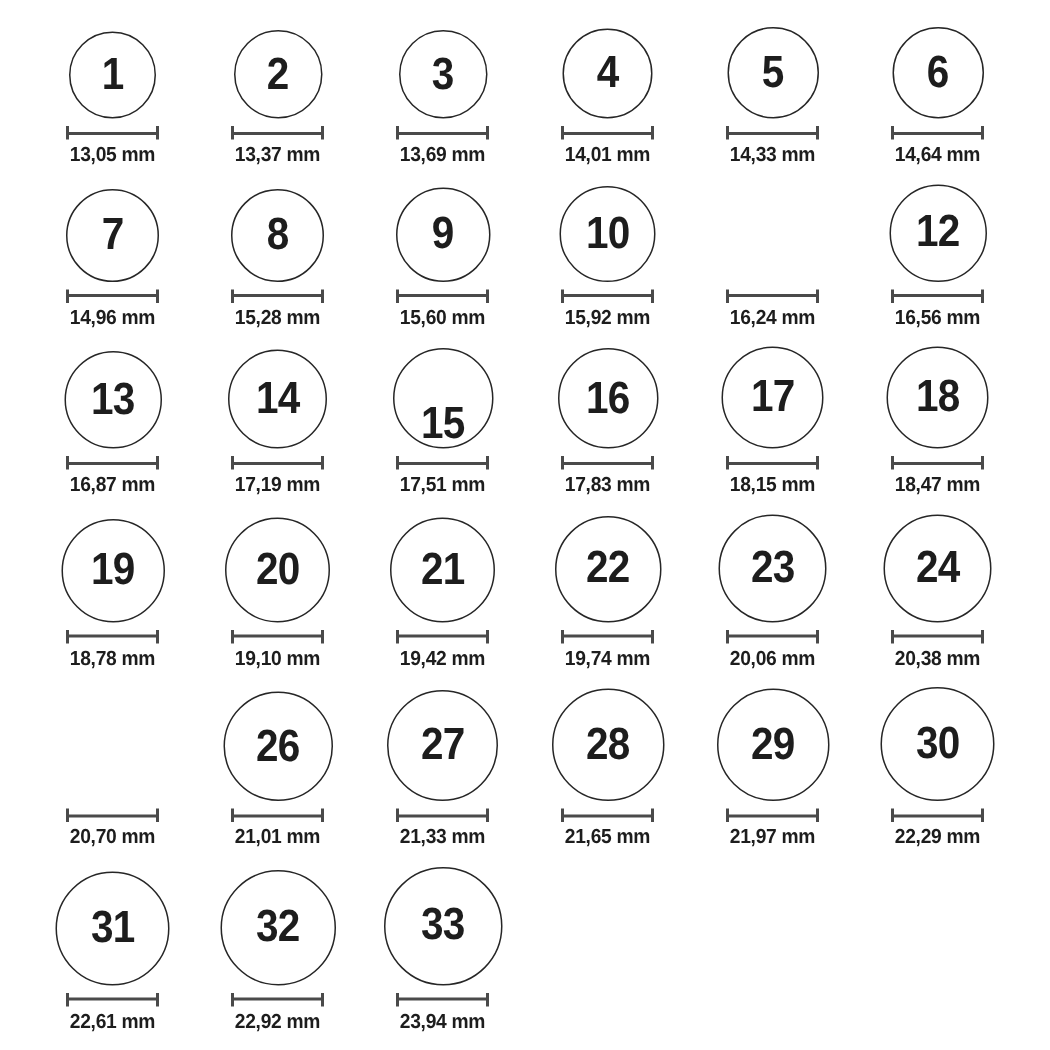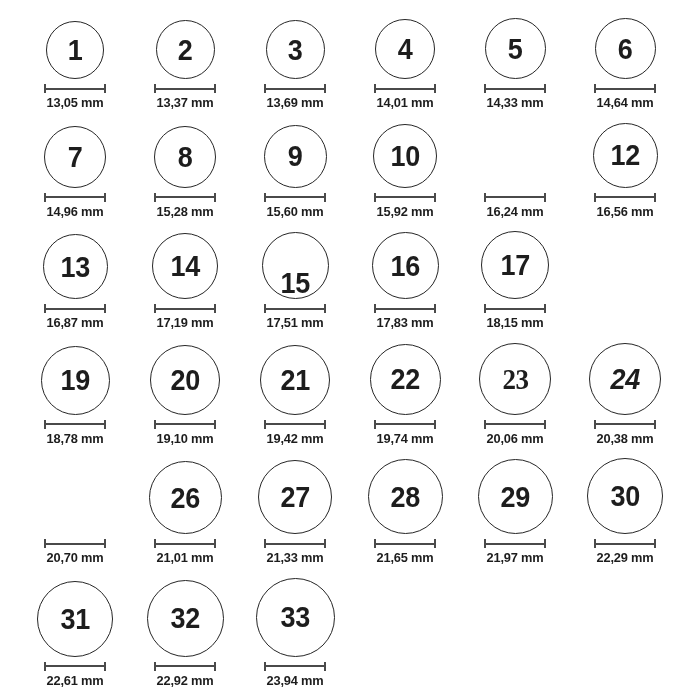--- a/index.html
+++ b/index.html
@@ -193,20 +193,27 @@
     <div class="measure"></div>
     <span class="mmlabel">17,83 mm</span>
   </div>
       <div class="cell">
     <div class="circle" style="width: 68px; height: 68px;">
       <span class="num">17</span>
     </div>
     <div class="measure"></div>
     <span class="mmlabel">18,15 mm</span>
   </div>
+      <div class="cell">
+    <div class="circle" style="width: 68px; height: 68px;">
+      <span class="num">18</span>
+    </div>
+    <div class="measure"></div>
+    <span class="mmlabel">18,47 mm</span>
+  </div>
     </div>
     <div class="row">
       <div class="cell">
     <div class="circle" style="width: 69px; height: 69px; justify-content: center;">
       <span class="num">19</span>
     </div>
     <div class="measure"></div>
     <span class="mmlabel">18,78 mm</span>
   </div>
       <div class="cell">
@@ -224,28 +231,28 @@
     <span class="mmlabel">19,42 mm</span>
   </div>
       <div class="cell">
     <div class="circle" style="width: 71px; height: 71px;">
       <span class="num">22</span>
     </div>
     <div class="measure"></div>
     <span class="mmlabel">19,74 mm</span>
   </div>
       <div class="cell">
-    <div class="circle" style="width: 72px; height: 72px; font-family: Liberation Serif, serif;">
+    <div class="circle" style="width: 72px; height: 72px;">
       <span class="num">23</span>
     </div>
     <div class="measure"></div>
     <span class="mmlabel">20,06 mm</span>
   </div>
       <div class="cell">
-    <div class="circle" style="width: 72px; height: 72px; font-style: italic;">
+    <div class="circle" style="width: 72px; height: 72px;">
       <span class="num">24</span>
     </div>
     <div class="measure"></div>
     <span class="mmlabel">20,38 mm</span>
   </div>
     </div>
     <div class="row">
       <div class="cell">
     <div class="measure"></div>
     <span class="mmlabel">20,70 mm</span>

